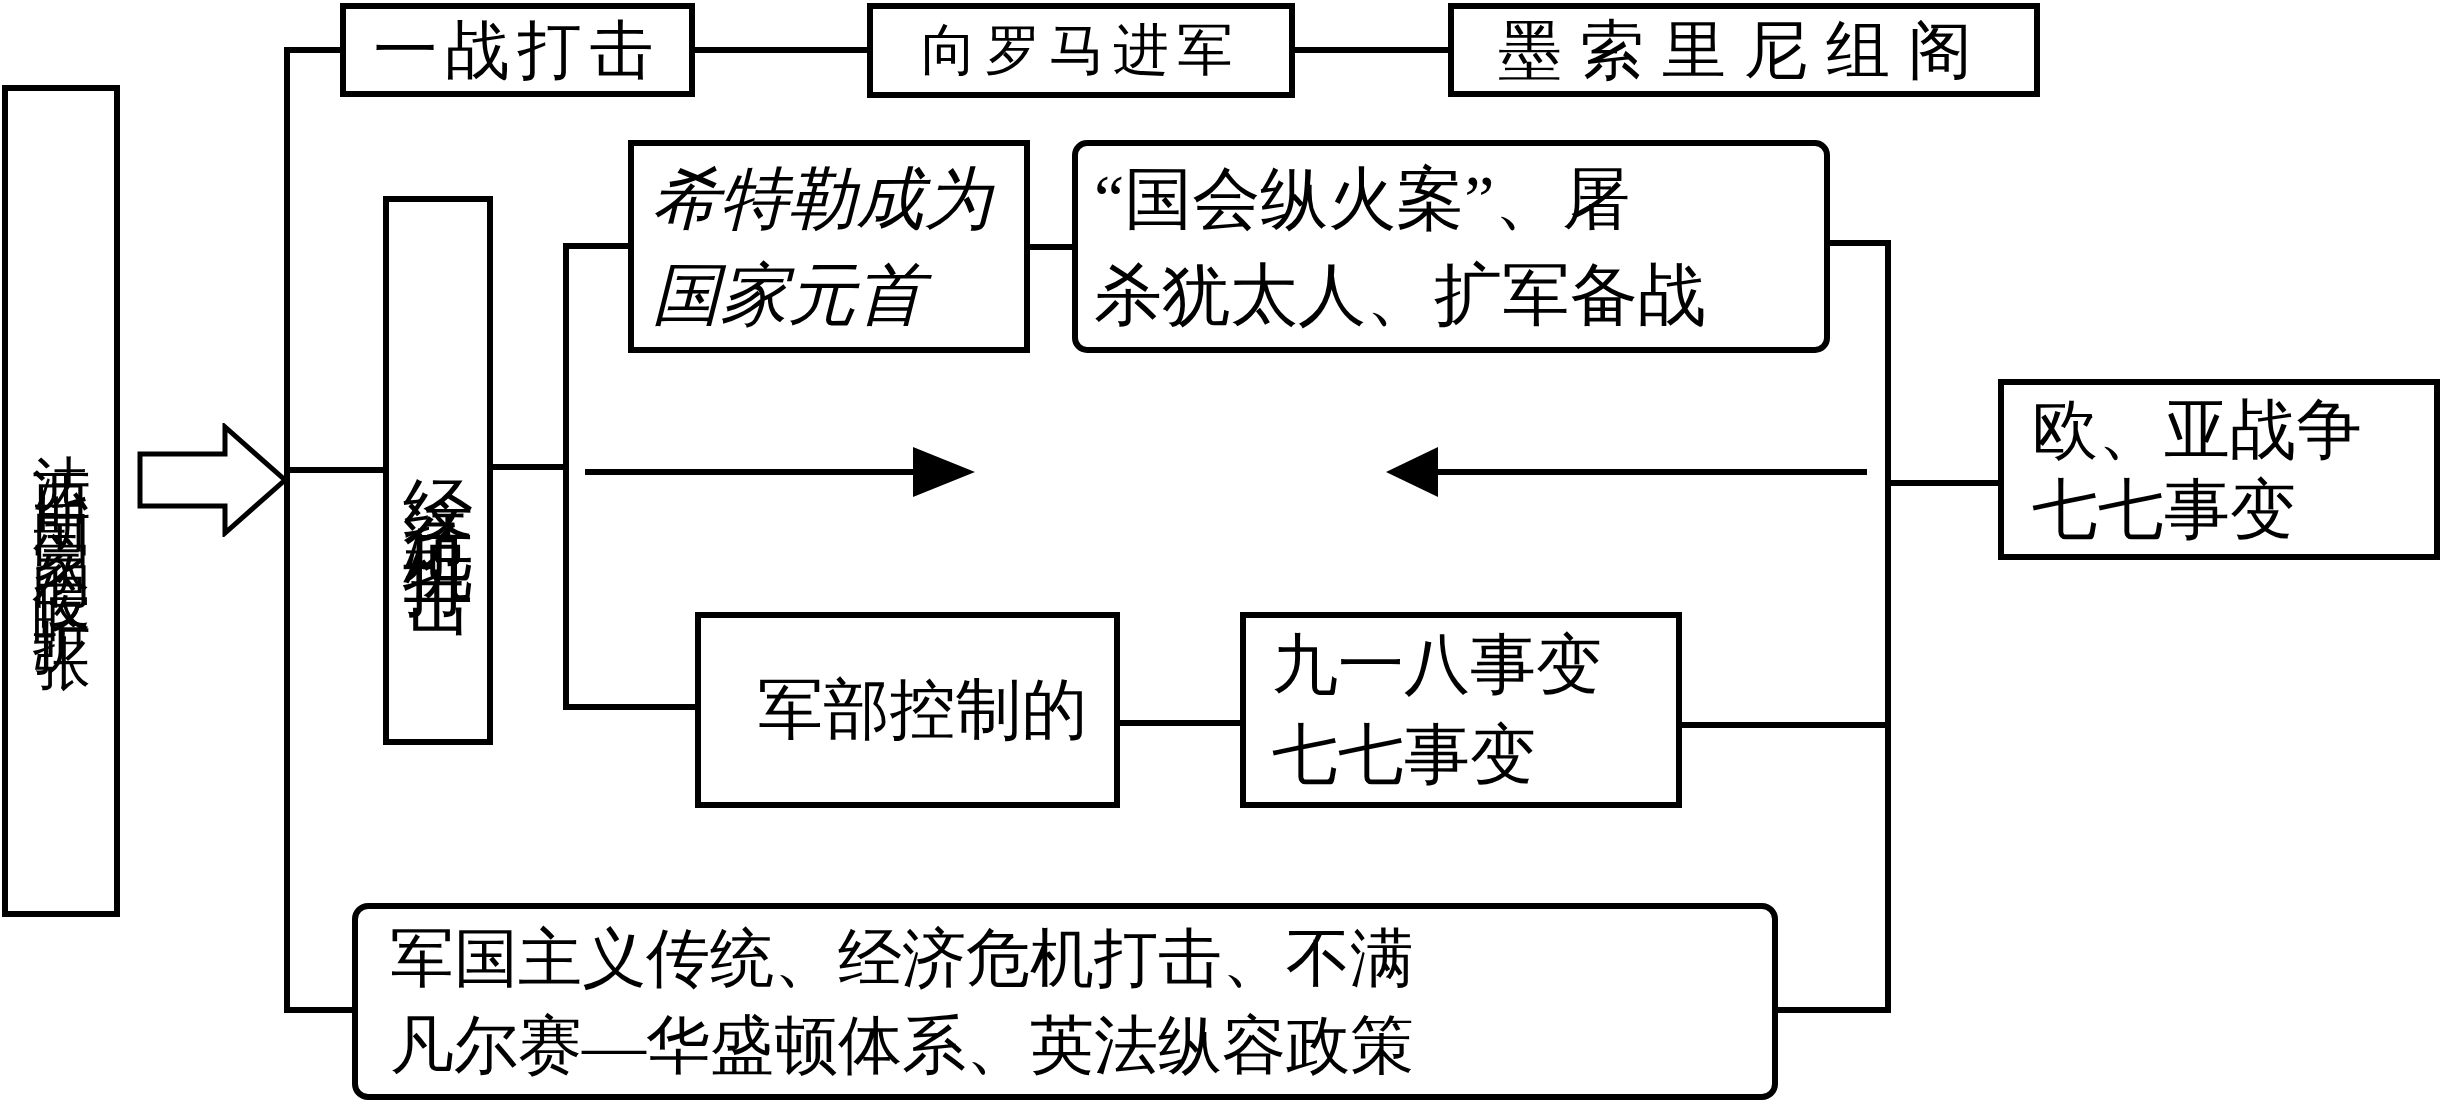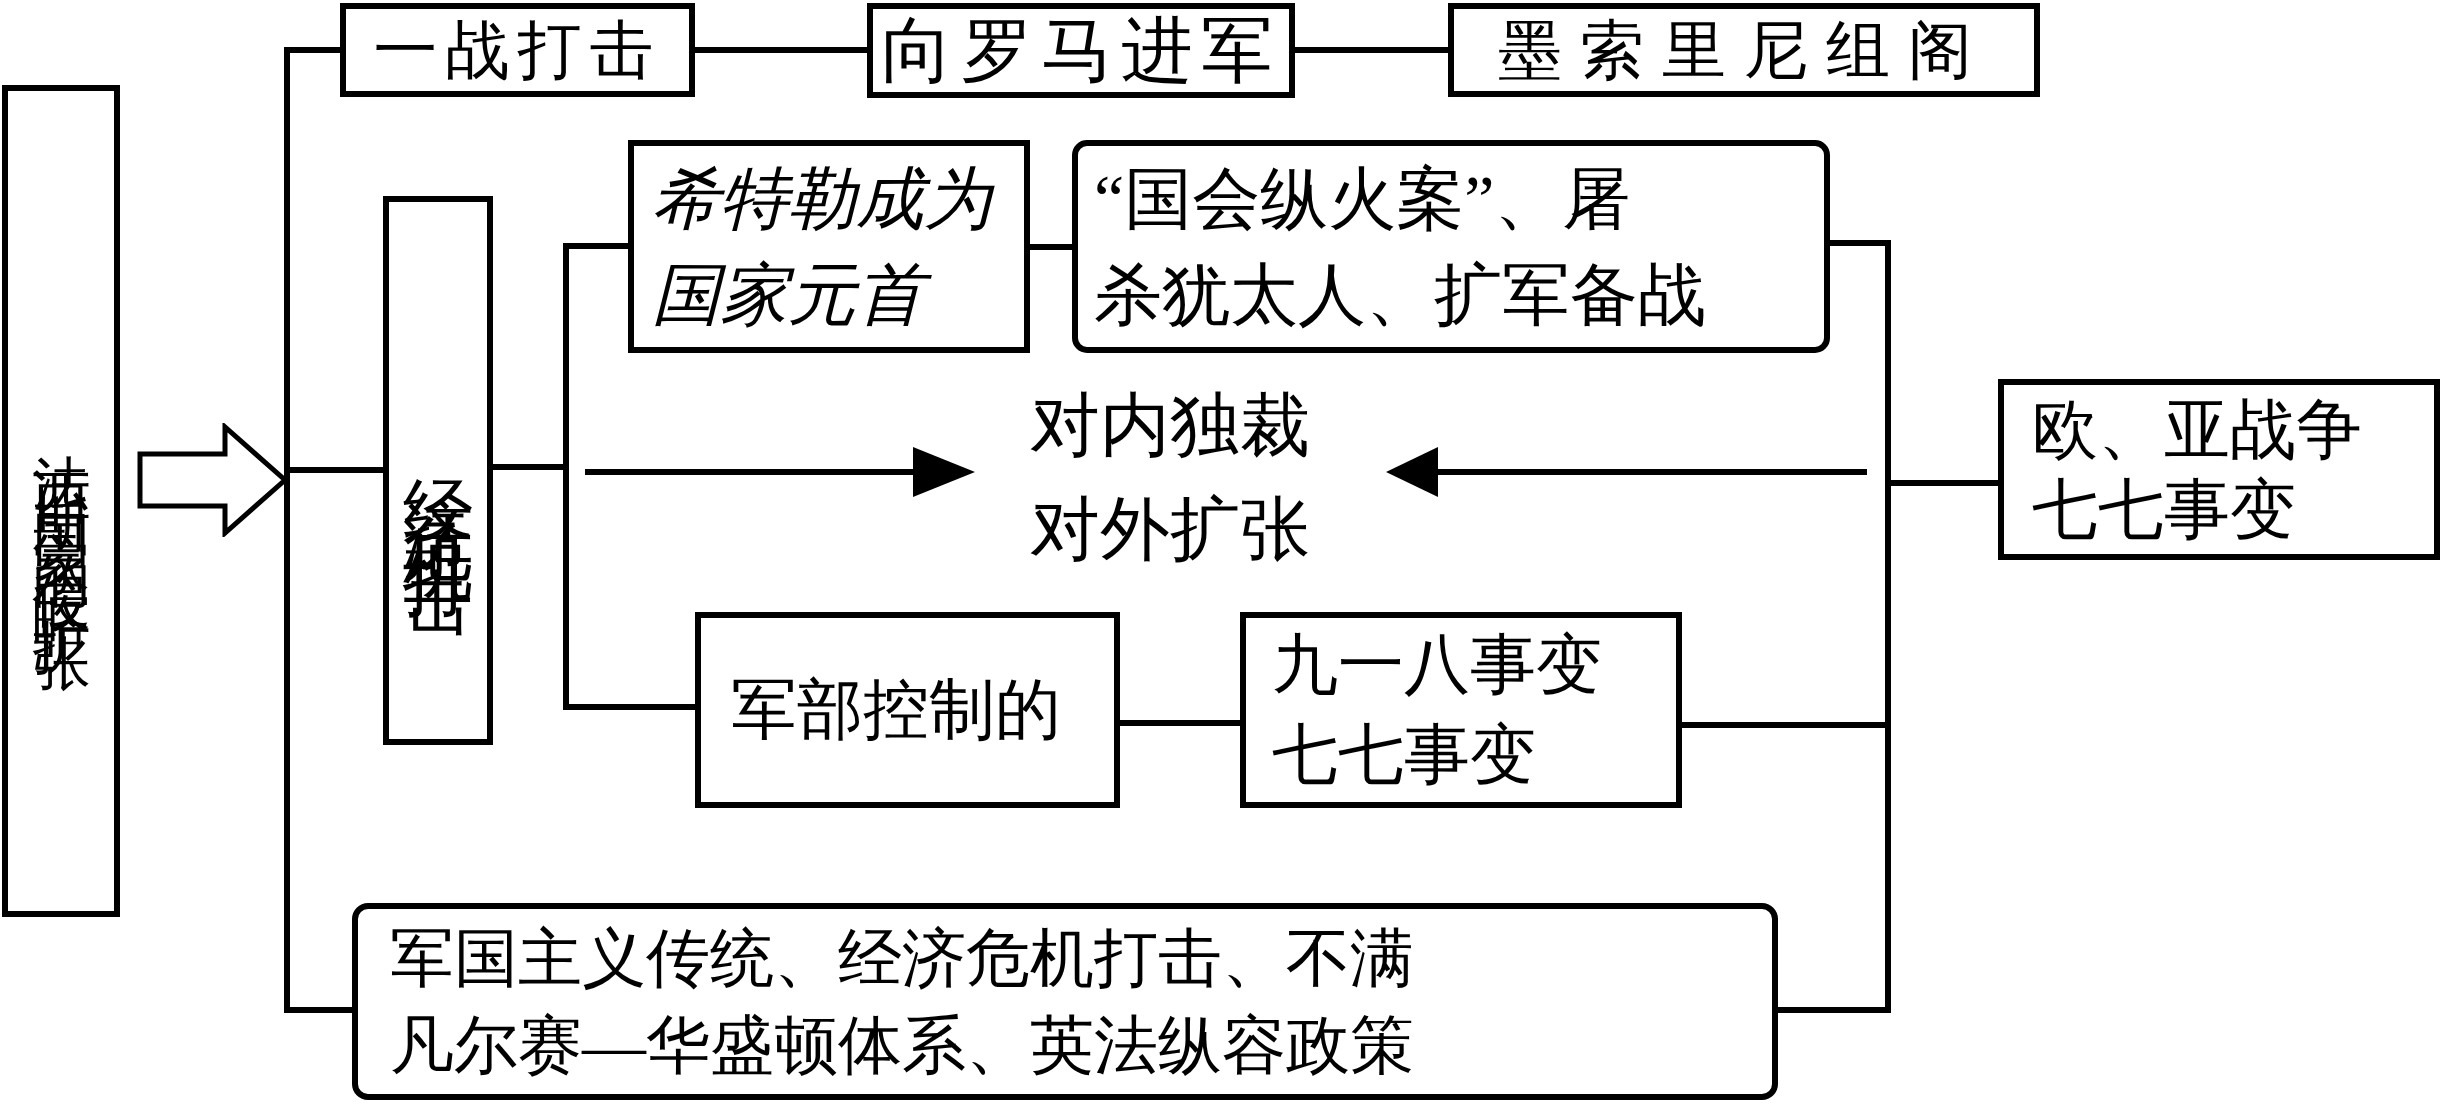--- a/index.html
+++ b/index.html
@@ -70,47 +70,43 @@
     </svg>
   </div>
 
   <div class="box vert" style="left:2px;top:85px;width:118px;height:832px;font-size:58px;letter-spacing:20px;padding-top:14px;">
     <span class="lbl">法西斯国家的侵略扩张</span>
   </div>
 
   <div class="box" style="left:340px;top:3px;width:355px;height:94px;font-size:64px;">
     <span class="lbl hcenter">一战打击</span>
   </div>
-  <div class="box" style="left:867px;top:3px;width:428px;height:95px;font-size:72px;">
+  <div class="box" style="left:867px;top:3px;width:428px;height:95px;font-size:56px;">
     <span class="lbl hcenter">向罗马进军</span>
   </div>
   <div class="box" style="left:1448px;top:3px;width:592px;height:94px;font-size:64px;">
     <span class="lbl hcenter" style="letter-spacing:18px;">墨索里尼组阁</span>
   </div>
 
   <div class="box vert" style="left:383px;top:196px;width:110px;height:549px;font-size:70px;letter-spacing:18px;padding-top:10px;">
     <span class="lbl">经济危机打击</span>
   </div>
 
   <div class="box multi" style="left:628px;top:140px;width:402px;height:213px;font-size:68px;line-height:96px;padding-left:18px;font-style:italic;">
     <span class="lbl">希特勒成为</span>
     <span class="lbl">国家元首</span>
   </div>
 
   <div class="box multi" style="left:1072px;top:140px;width:758px;height:213px;font-size:68px;line-height:96px;padding-left:16px;border-radius:15px;">
     <span class="lbl">“国会纵火案”、屠</span>
     <span class="lbl">杀犹太人、扩军备战</span>
   </div>
 
-  <div class="centerText" style="left:1000px;top:380px;width:340px;height:195px;font-size:70px;line-height:104px;">
-    <span class="lbl">对内独裁</span>
-    <span class="lbl">对外扩张</span>
-  </div>
 
-  <div class="box multi" style="left:695px;top:612px;width:425px;height:196px;font-size:66px;line-height:90px;padding-left:30px;">
+  <div class="box multi" style="left:695px;top:612px;width:425px;height:196px;font-size:66px;line-height:90px;padding-left:30px;align-items:center;">
     <span class="lbl">军部控制的</span>
   </div>
 
   <div class="box multi" style="left:1240px;top:612px;width:442px;height:196px;font-size:66px;line-height:90px;padding-left:26px;">
     <span class="lbl">九一八事变</span>
     <span class="lbl">七七事变</span>
   </div>
 
   <div class="box multi" style="left:352px;top:903px;width:1426px;height:197px;font-size:64px;line-height:87px;padding-left:32px;border-radius:16px;">
     <span class="lbl">军国主义传统、经济危机打击、不满</span>

